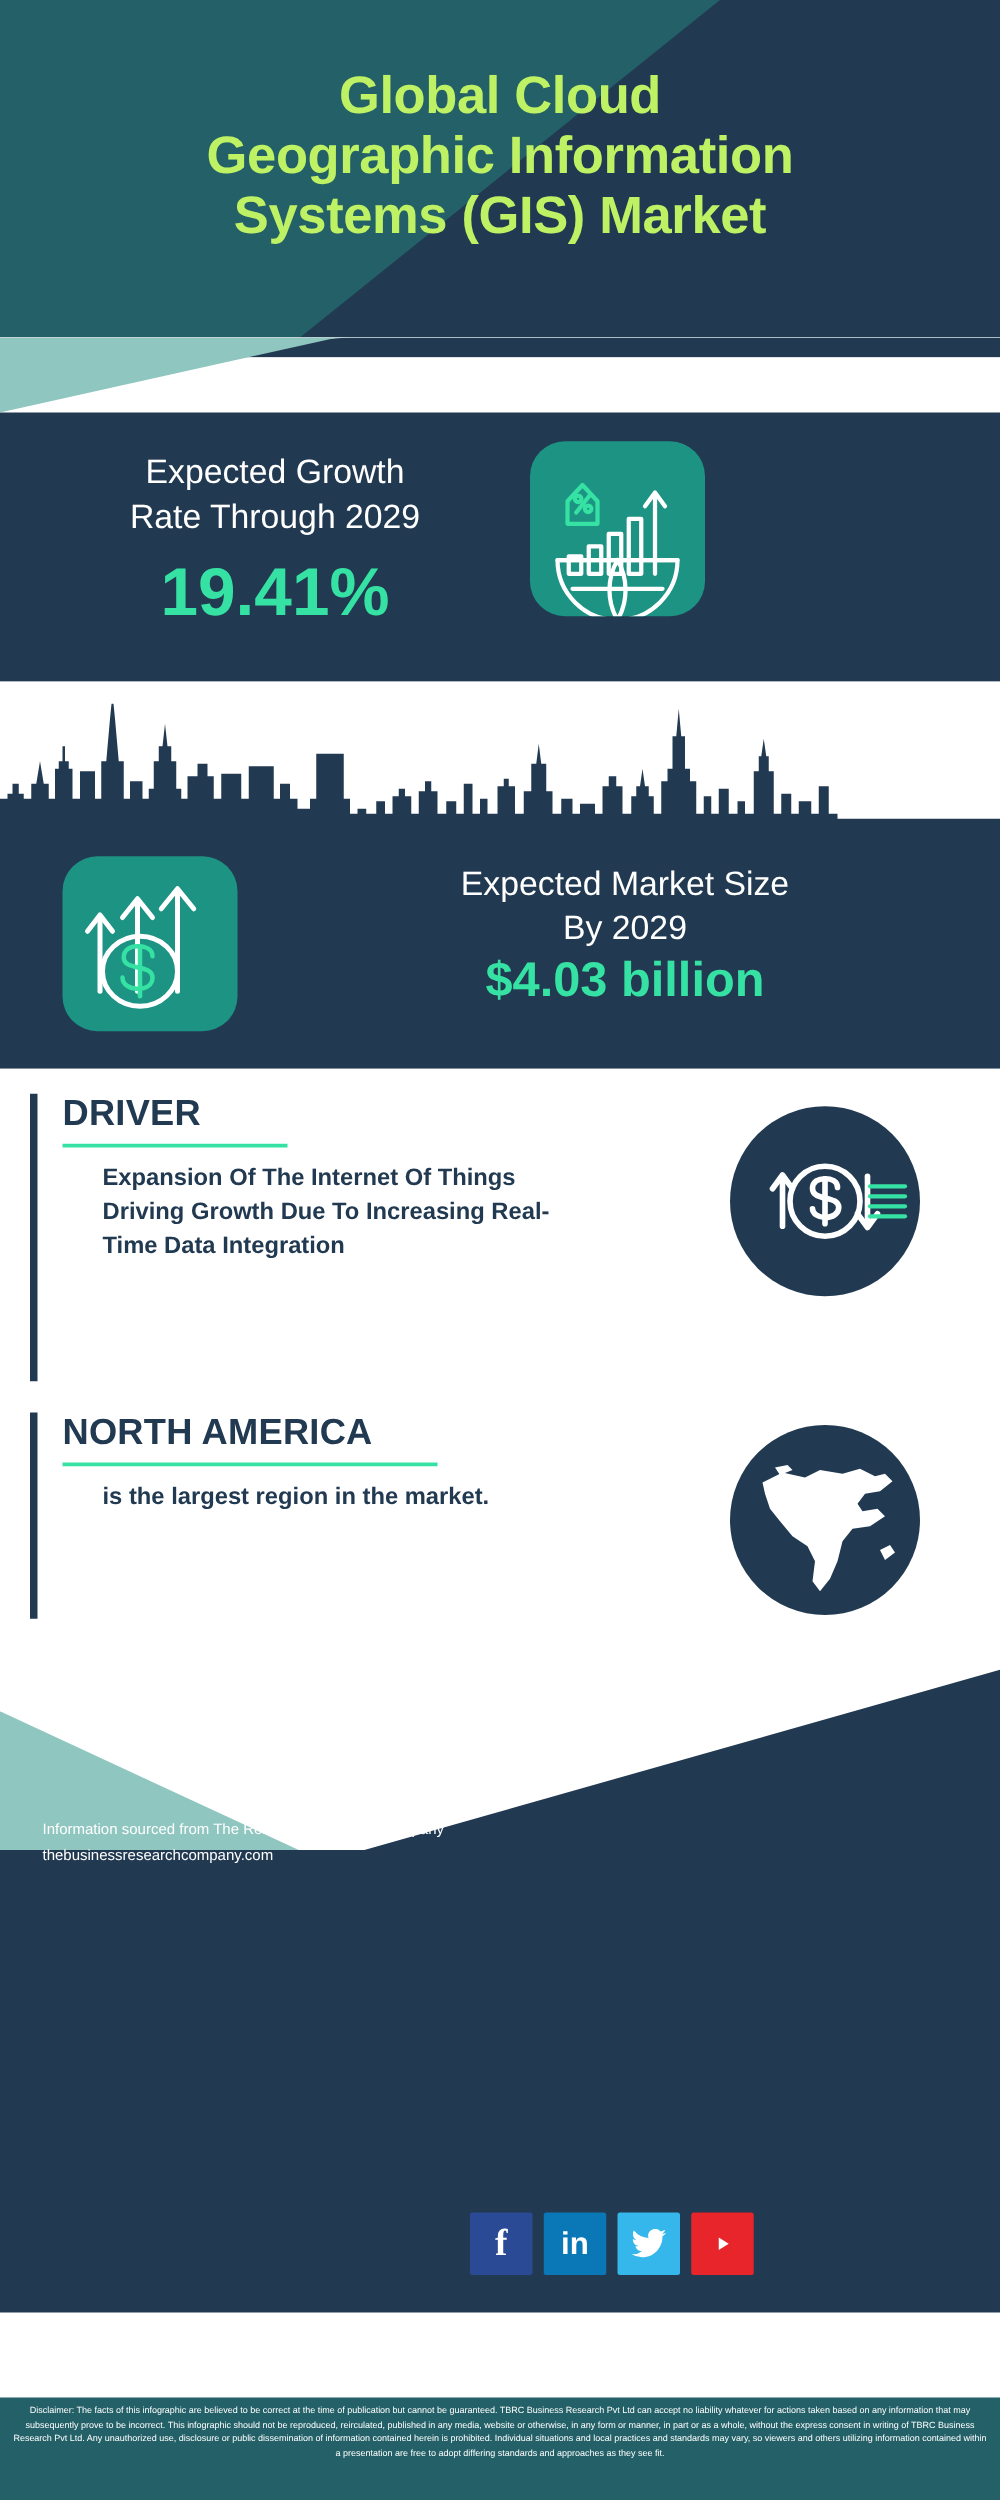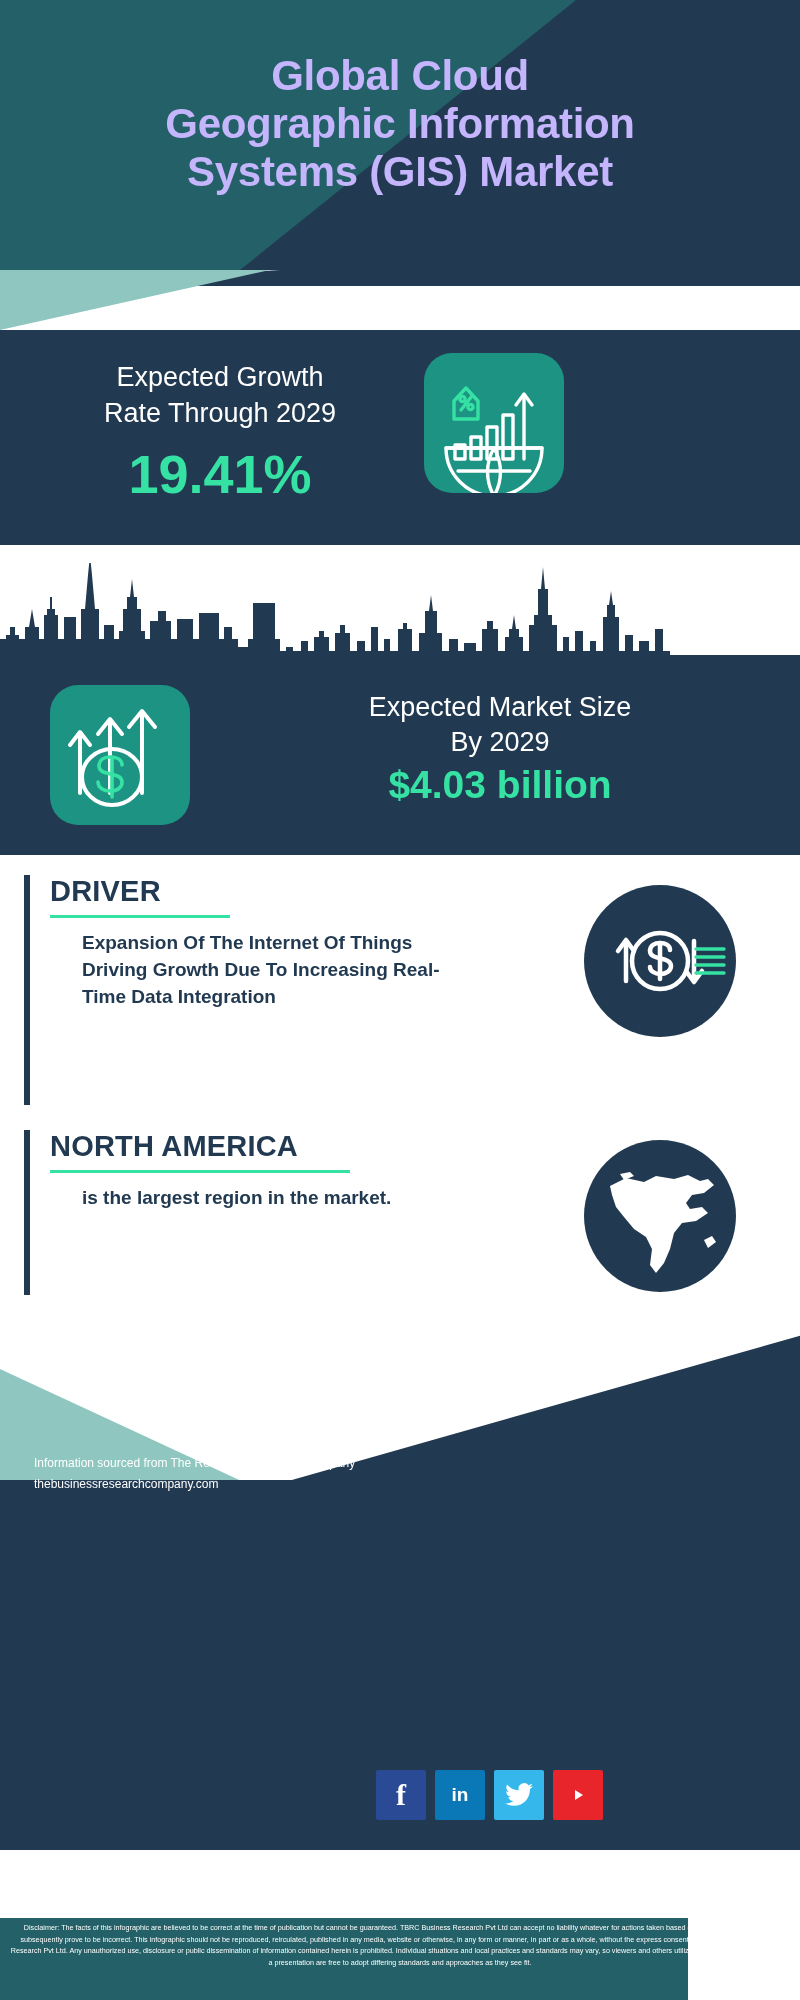--- a/index.html
+++ b/index.html
@@ -11,21 +11,21 @@
     overflow:hidden;
   }
   .page { position:relative; width:800px; height:2000px; background:#fff; }
 
   
   .header { position:absolute; left:0; top:0; width:800px; height:270px; background:#236067; overflow:hidden; }
   .header-diag { position:absolute; right:0; top:0; width:800px; height:270px;
       background:#223a51;
       clip-path: polygon(100% 0, 100% 100%, 30% 100%, 72% 0); }
   .header-title { position:absolute; left:0; top:52px; width:800px; text-align:center;
-      color:#c4b5fd; font-size:42px; line-height:1.14; font-weight:bold; letter-spacing:-0.3px;
+      color:#bef264; font-size:42px; line-height:1.14; font-weight:bold; letter-spacing:-0.3px;
       font-family:"Liberation Sans", sans-serif; z-index:5; }
 
   
   .band { position:absolute; left:0; top:270px; width:800px; height:60px; background:#ffffff; overflow:hidden; }
   .band-teal { position:absolute; left:0; top:0; width:270px; height:60px; background:#8fc6c0;
       clip-path: polygon(0 0, 100% 0, 0 100%); }
   .band-navy { position:absolute; left:0; top:0; width:800px; height:16px; background:#223a51;
       clip-path: polygon(35% 0, 100% 0, 100% 100%, 0 100%); }
 
   
@@ -63,24 +63,24 @@
   .f-teal { position:absolute; left:0; top:0; width:800px; height:200px; background:#8fc6c0;
       clip-path: polygon(0 22%, 42% 100%, 0 100%); }
   .f-navy { position:absolute; left:0; top:0; width:800px; height:215px; background:#223a51;
       clip-path: polygon(100% 5%, 100% 100%, 10% 100%); }
   .f-main { position:absolute; left:0; top:155px; width:800px; height:370px; background:#223a51; }
   .f-src { position:absolute; left:34px; top:128px; width:420px; color:#ffffff; font-size:12px; line-height:1.75; }
   .social { position:absolute; left:0; top:1770px; width:800px; height:56px; display:flex; gap:9px; justify-content:flex-start; padding-left:376px; }
   .sbtn { width:50px; height:50px; display:flex; align-items:center; justify-content:center;
           color:#fff; font-weight:bold; font-size:26px; border-radius:2px; }
   .sb-fb { background:#2b4a96; font-size:30px; font-family:"Liberation Serif", serif; }
-  .sb-li { background:#0a78b6; font-size:19px; }
+  .sb-li { background:#0a78b6; font-size:25px; }
   .sb-tw { background:#35b7eb; }
   .sb-yt { background:#e8252a; }
-  .disclaimer-band { position:absolute; left:0; top:1918px; width:688px; height:82px; background:#236067; }
+  .disclaimer-band { position:absolute; left:0; top:1918px; width:800px; height:82px; background:#236067; }
   .disclaimer { position:absolute; left:8px; top:4px; width:784px; color:#ffffff;
       font-size:7.2px; line-height:1.62; text-align:center; font-family:"Liberation Sans", sans-serif; }
 </style>
 </head>
 <body>
 
 <div class="page">
 
   <div class="header">
     <div class="header-diag"></div>

